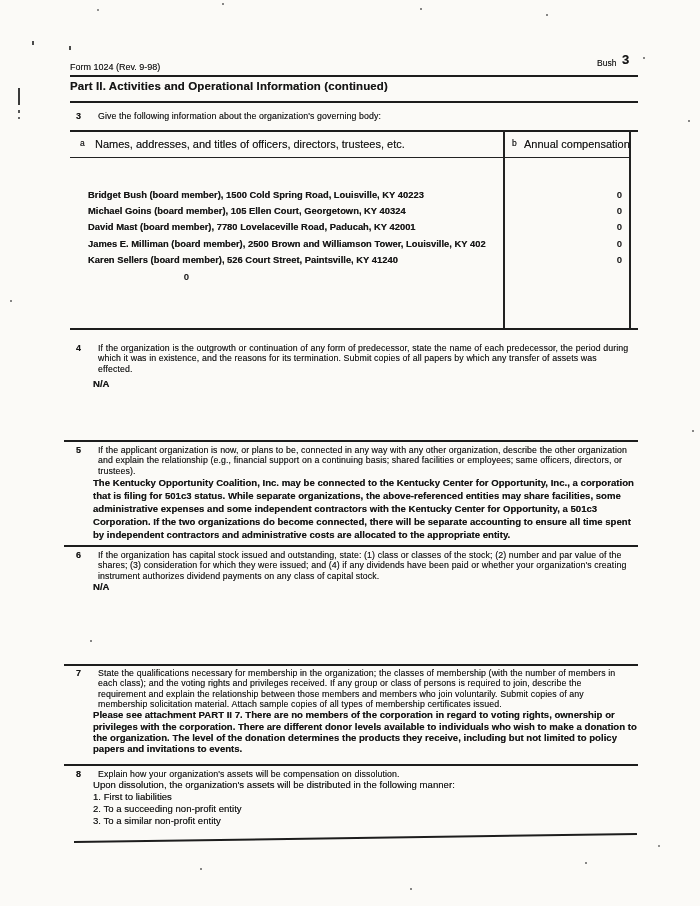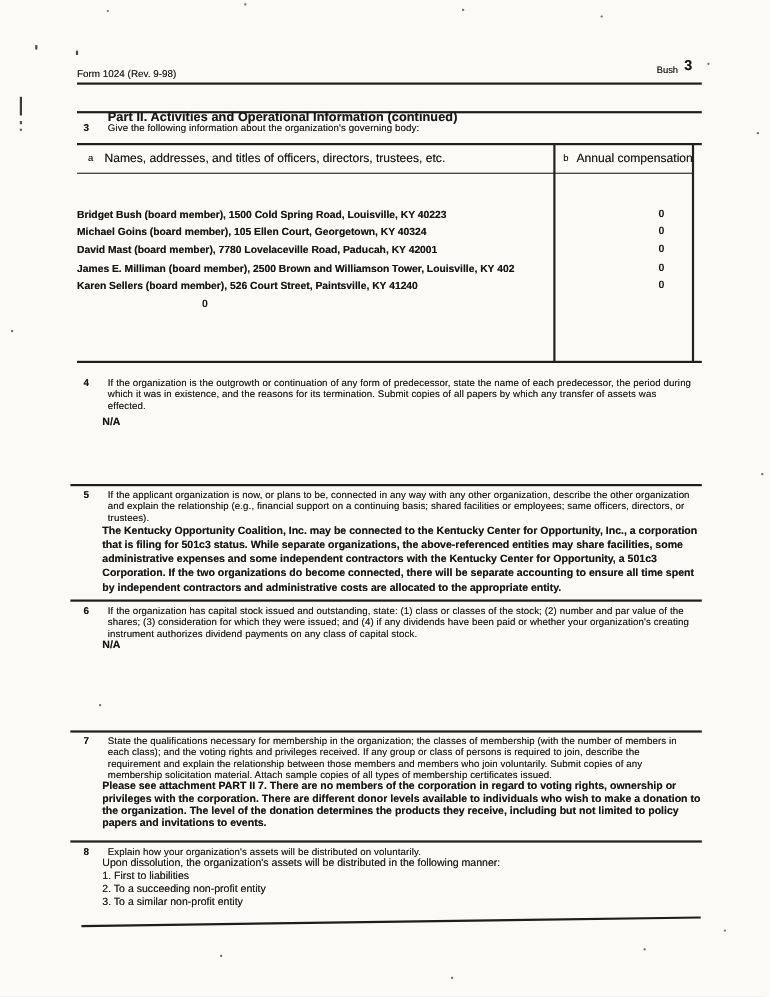--- a/index.html
+++ b/index.html
@@ -14,33 +14,33 @@
   .q-num{position:absolute;left:76px;font-size:9px;font-weight:bold;}
   .q-text{margin-left:28px;font-size:8.8px;line-height:10.3px;letter-spacing:.1px;}
   .q-block{position:absolute;left:70px;width:568px;}
   .ans{margin-left:23px;font-weight:bold;font-size:9.6px;line-height:12.9px;
        text-shadow:0 0 .6px rgba(15,15,15,.6);}
   .speck{position:absolute;background:#6f6f6f;border-radius:50%;}
   
   .form-id{position:absolute;left:70px;top:62px;font-size:9px;}
   .page-label{position:absolute;left:597px;top:58px;font-size:8.5px;}
   .page-num{position:absolute;left:622px;top:52px;font-size:13px;font-weight:bold;}
-  .part-title{position:absolute;left:70px;top:101px;font-size:11.5px;font-weight:bold;letter-spacing:.1px;margin-left:28px;}
+  .part-title{position:absolute;left:70px;top:80px;font-size:11.5px;font-weight:bold;letter-spacing:.1px;}
   
   .gov-table{position:absolute;left:70px;top:130px;width:561px;height:200px;}
   .t-top{position:absolute;left:0;top:0;width:568px;height:1.9px;background:#1d1d1d;}
   .t-head-rule{position:absolute;left:0;top:27px;width:560px;height:1.4px;background:#222;}
   .t-bottom{position:absolute;left:0;top:198px;width:568px;height:1.9px;background:#1d1d1d;}
   .t-div{position:absolute;left:433px;top:0;width:1.5px;height:200px;background:#222;}
   .t-right{position:absolute;left:559px;top:0;width:1.5px;height:200px;background:#222;}
   .t-col-letter{position:absolute;top:8px;font-size:8.6px;}
   .t-col-head{position:absolute;top:8px;font-size:11px;}
   .t-rows{position:absolute;left:0;top:56px;width:560px;}
   .t-row{display:flex;height:16.4px;align-items:center;}
-  .t-name{width:415px;font-weight:bold;font-size:9.4px;
+  .t-name{width:415px;margin-left:18px;font-weight:bold;font-size:9.4px;
           white-space:nowrap;overflow:hidden;text-shadow:0 0 .5px rgba(15,15,15,.6);}
   .t-comp{width:119px;text-align:right;padding-right:8px;font-weight:bold;font-size:9.6px;}
   
   .ans-line{margin-left:23px;font-weight:normal;font-size:9.6px;line-height:12px;
             text-shadow:0 0 .6px rgba(15,15,15,.6);}
   
   .edge-bar{position:absolute;left:18px;top:88px;width:2px;height:17px;background:#3a3a3a;}
   .edge-dot1{position:absolute;left:18px;top:110px;width:2px;height:3px;background:#555;}
   .edge-dot2{position:absolute;left:18px;top:117px;width:2px;height:2px;background:#666;}
   .tick1{position:absolute;left:32px;top:41px;width:1.5px;height:4px;background:#4a4a4a;}
@@ -147,21 +147,21 @@
   <div class="q-block" style="top:668px;">
     <span class="q-num txt" style="left:6px;">7</span>
     <div class="q-text txt" style="width:530px;">State the qualifications necessary for membership in the organization; the classes of membership (with the number of members in each class); and the voting rights and privileges received. If any group or class of persons is required to join, describe the requirement and explain the relationship between those members and members who join voluntarily. Submit copies of any membership solicitation material. Attach sample copies of all types of membership certificates issued.</div>
     <div class="ans" style="width:548px;line-height:11.4px;">Please see attachment PART II 7.  There are no members of the corporation in regard to voting rights, ownership or privileges with the corporation.  There are different donor levels available to individuals who wish to make a donation to the organization.  The level of the donation determines the products they receive, including but not limited to policy papers and invitations to events.</div>
   </div>
 
   <div class="rule" style="left:64px;top:764px;width:574px;"></div>
 
   <div class="q-block" style="top:769px;">
     <span class="q-num txt" style="left:6px;">8</span>
-    <div class="q-text txt">Explain how your organization's assets will be distributed on voluntarily.</div>
+    <div class="q-text txt">Explain how your organization's assets will be compensation on dissolution.</div>
     <div class="ans-line">Upon dissolution, the organization's assets will be distributed in the following manner:</div>
     <div class="ans-line">1. First to liabilities</div>
     <div class="ans-line">2. To a succeeding non-profit entity</div>
     <div class="ans-line">3. To a similar non-profit entity</div>
   </div>
 
   <div class="bottom-rule"></div>
 
 </div>
 

